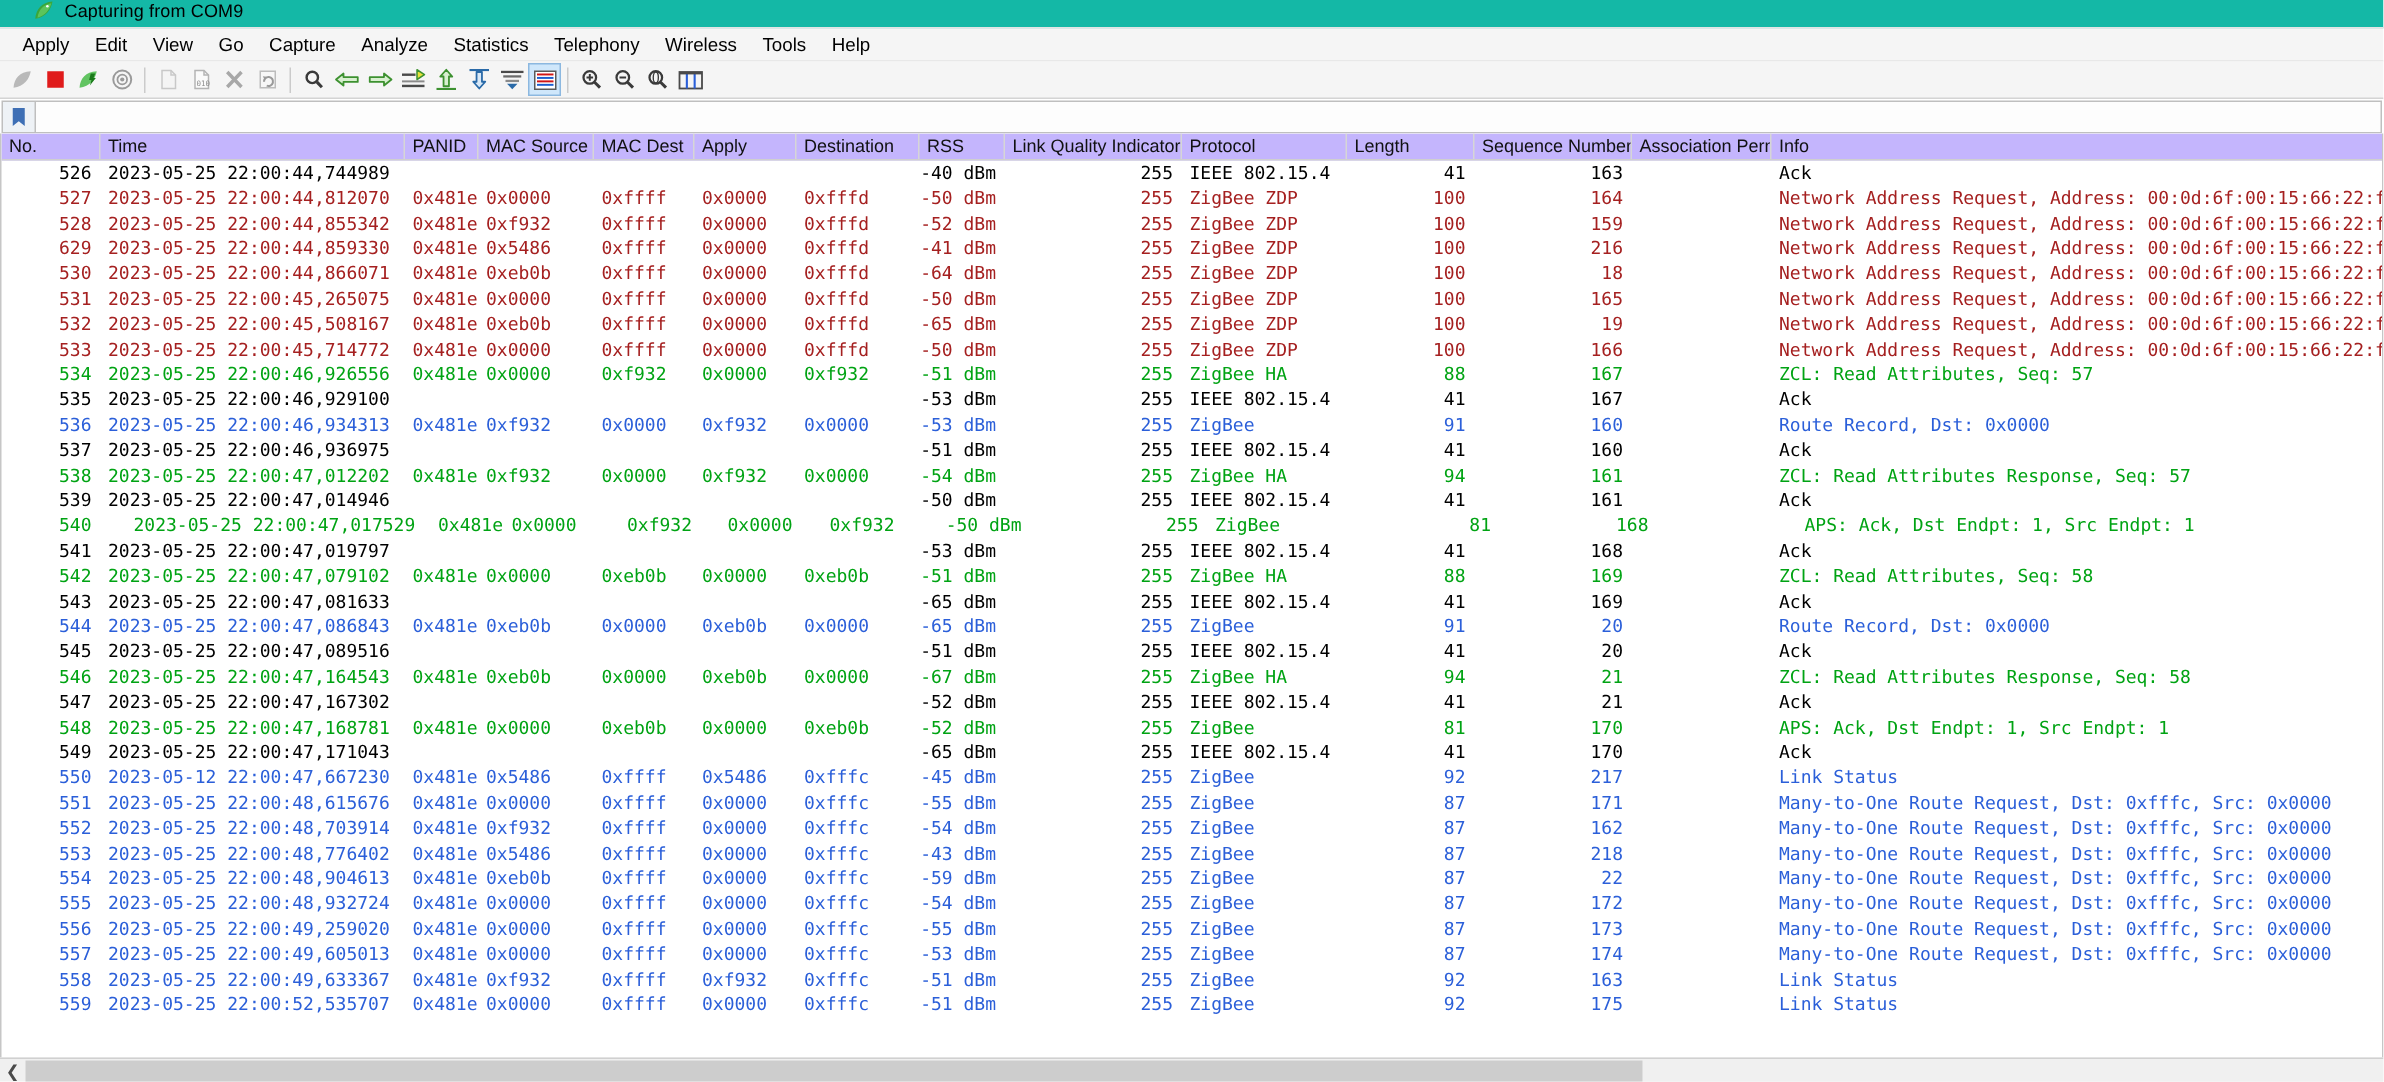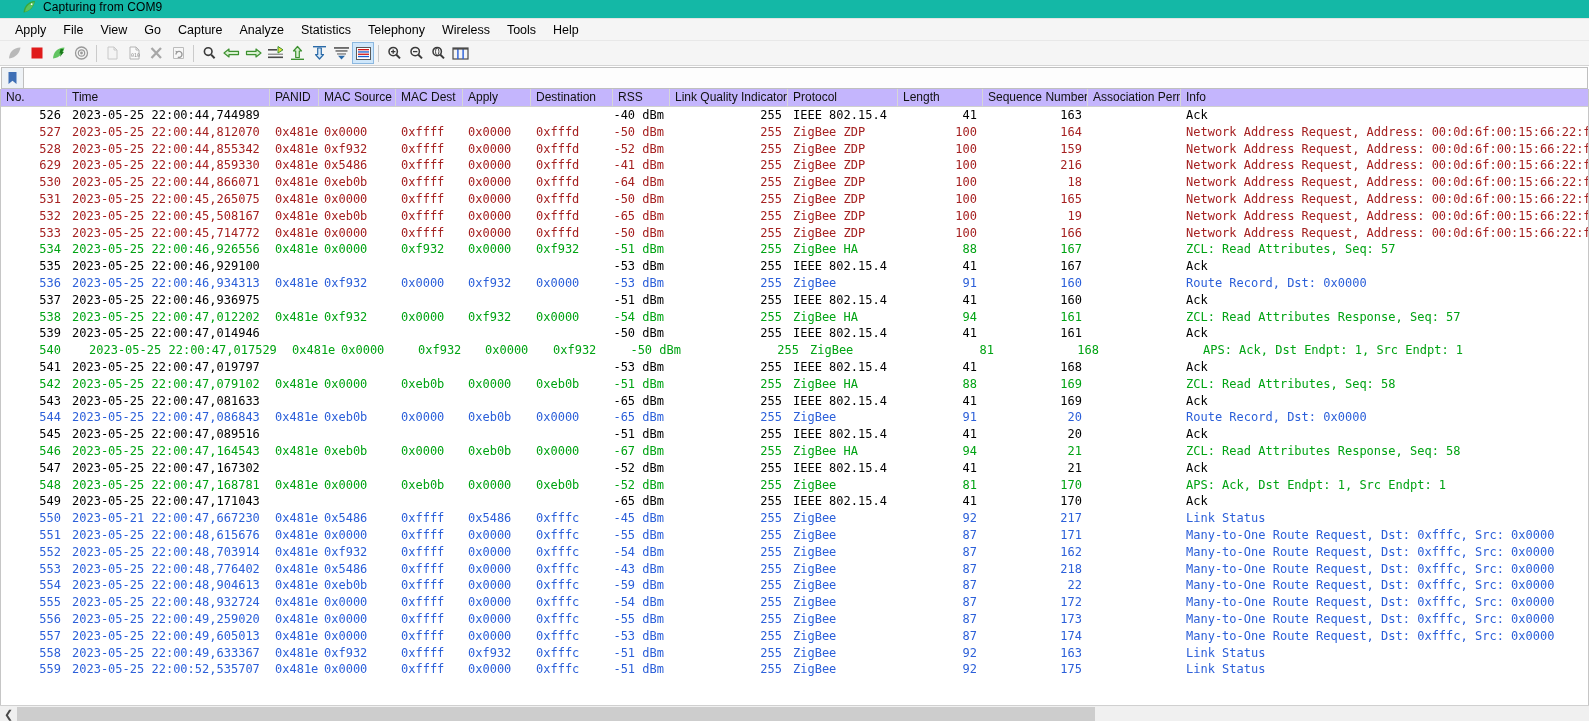--- a/index.html
+++ b/index.html
@@ -173,21 +173,21 @@
       <path d="M1.5 12.5 C2 6 6 1.5 13 1 C12 6.5 8.5 11.5 1.5 12.5 Z" fill="#3aa63a"></path>
       <path d="M3 11.8 C3.6 6.8 7 3 12.2 2.2 C11 6.8 8 10.6 3 11.8 Z" fill="#5cc45c"></path>
       <circle cx="9.6" cy="4.2" r="0.85" fill="#ffffff"></circle>
     </svg>
   </span>
   <span class="title-text">Capturing from COM9</span>
 </div>
 
 <div class="menubar">
   <div class="menuitem">Apply</div>
-  <div class="menuitem">File</div>
+  <div class="menuitem">Edit</div>
   <div class="menuitem">View</div>
   <div class="menuitem">Go</div>
   <div class="menuitem">Capture</div>
   <div class="menuitem">Analyze</div>
   <div class="menuitem">Statistics</div>
   <div class="menuitem">Telephony</div>
   <div class="menuitem">Wireless</div>
   <div class="menuitem">Tools</div>
   <div class="menuitem">Help</div>
 </div>
@@ -758,21 +758,21 @@
         <div class="cell num" style="width: 57px;">-65 dBm</div>
         <div class="cell num" style="width: 118px;">255</div>
         <div class="cell lft" style="width: 110px;">IEEE 802.15.4</div>
         <div class="cell num" style="width: 85px;">41</div>
         <div class="cell num" style="width: 105px;">170</div>
         <div class="cell num" style="width: 93px;"></div>
         <div class="cell lft" style="width: 420px;">Ack</div>
       </div>
       <div class="prow c-blue">
         <div class="cell num" style="width: 66px;">550</div>
-        <div class="cell lft" style="width: 203px;">2023-05-21 22:00:47,667230</div>
+        <div class="cell lft" style="width: 203px;">2023-05-12 22:00:47,667230</div>
         <div class="cell lft" style="width: 49px;">0x481e</div>
         <div class="cell lft" style="width: 77px;">0x5486</div>
         <div class="cell lft" style="width: 67px;">0xffff</div>
         <div class="cell lft" style="width: 68px;">0x5486</div>
         <div class="cell lft" style="width: 82px;">0xfffc</div>
         <div class="cell num" style="width: 57px;">-45 dBm</div>
         <div class="cell num" style="width: 118px;">255</div>
         <div class="cell lft" style="width: 110px;">ZigBee</div>
         <div class="cell num" style="width: 85px;">92</div>
         <div class="cell num" style="width: 105px;">217</div>

